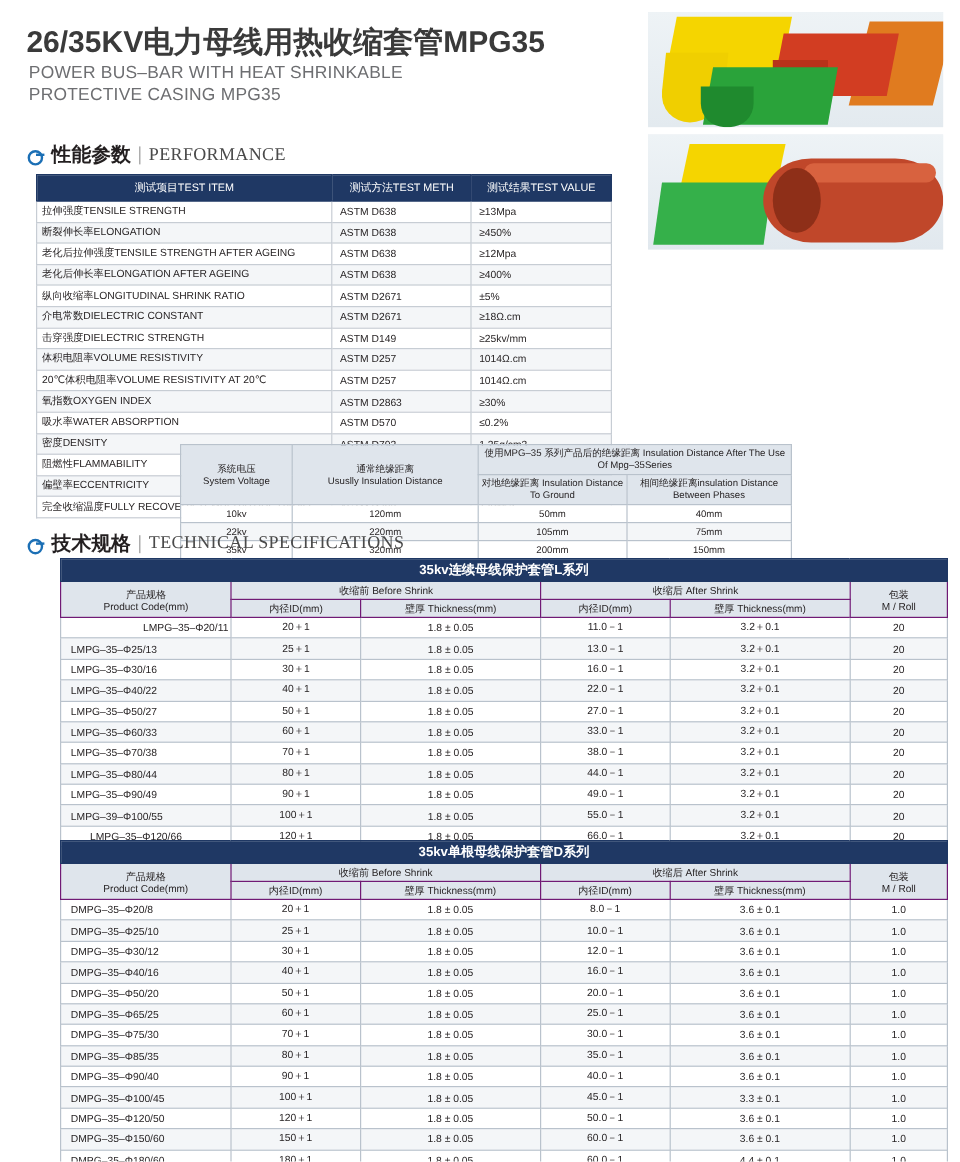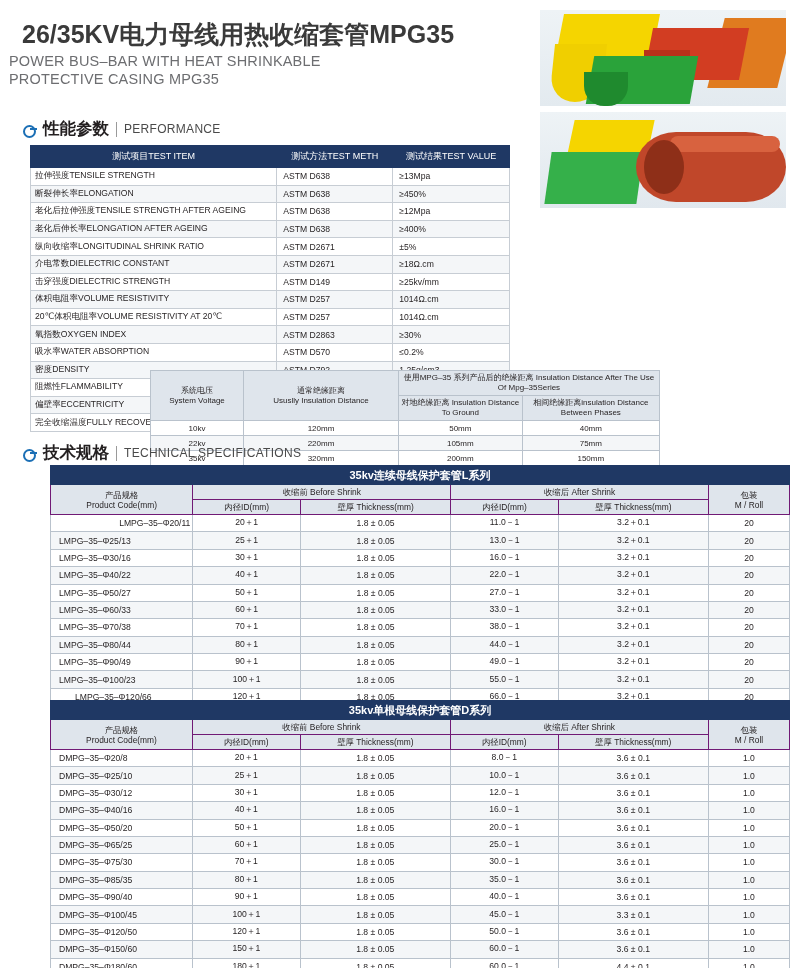--- a/index.html
+++ b/index.html
@@ -13,21 +13,21 @@
   }
   .page{position:relative;width:800px;height:968px;}
 
   
   .header{position:absolute;left:0;top:0;width:800px;height:108px;}
   .title-cn{
     position:absolute;left:22px;top:18px;
     font-size:25px;font-weight:bold;letter-spacing:0px;color:#3a3a3a;
   }
   .title-en{
-    position:absolute;left:9px;top:52px;
+    position:absolute;left:24px;top:52px;
     font-size:14.5px;line-height:18px;color:#6d6e71;font-weight:normal;
     letter-spacing:.2px;
   }
 
   
   .photo{position:absolute;background:#e9eef2;overflow:hidden;}
   .photo1{left:540px;top:10px;width:246px;height:96px;}
   .photo2{left:540px;top:112px;width:246px;height:96px;}
 
   
@@ -55,21 +55,21 @@
   }
   .sec .bullet:before{
     content:"";position:absolute;left:1px;top:3px;width:9px;height:9px;
     border:2px solid #1b6fb5;border-radius:50%;
   }
   .sec .bullet:after{
     content:"";position:absolute;left:8px;top:6px;width:7px;height:2px;background:#1b6fb5;
   }
   .sec .cn{font-size:16.5px;font-weight:bold;color:#231f20;}
   .sec .bar{width:1px;height:15px;background:#9a9a9a;margin:0 7px;}
-  .sec .en{font-size:12px;color:#4a4a4a;letter-spacing:.3px;}
+  .sec .en{font-size:15px;color:#4a4a4a;letter-spacing:.3px;font-family:Liberation Serif, serif;}
 
   
   table{border-collapse:collapse;font-size:9px;}
   .perf{position:absolute;left:30px;top:145px;width:480px;}
   .perf th{
     background:#1f3864;color:#ffffff;font-weight:normal;
     font-size:9px;padding:4px 2px;border:1px solid #1f3864;
   }
   .perf td{
     border:1px solid #c7cdd4;padding:2.3px 4px;font-size:8.6px;color:#231f20;
@@ -360,21 +360,21 @@
         </tr>
         <tr>
           <td style="text-align: left; padding-left: 8px;">LMPG–35–Φ90/49</td>
           <td>90＋1</td>
           <td>1.8 ± 0.05</td>
           <td>49.0－1</td>
           <td>3.2＋0.1</td>
           <td>20</td>
         </tr>
         <tr>
-          <td style="text-align: left; padding-left: 8px;">LMPG–35–Φ100/23</td>
+          <td style="text-align: left; padding-left: 8px;">LMPG–39–Φ100/55</td>
           <td>100＋1</td>
           <td>1.8 ± 0.05</td>
           <td>55.0－1</td>
           <td>3.2＋0.1</td>
           <td>20</td>
         </tr>
         <tr>
           <td style="text-align: left; padding-left: 24px;">LMPG–35–Φ120/66</td>
           <td>120＋1</td>
           <td>1.8 ± 0.05</td>

